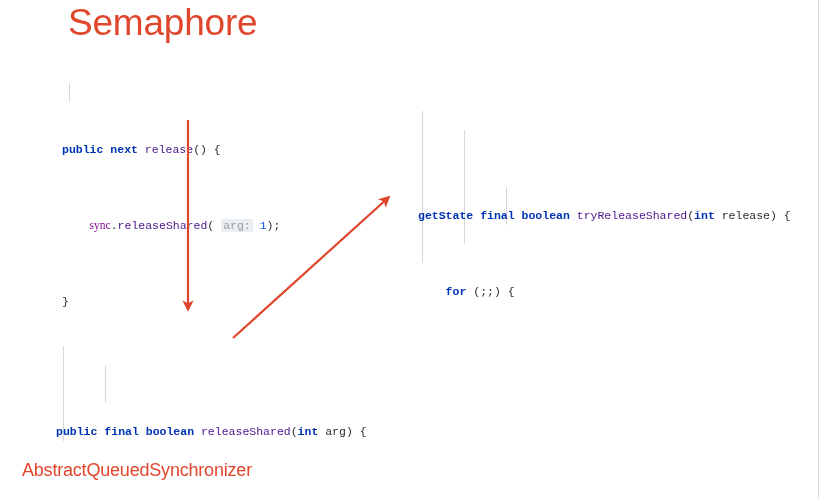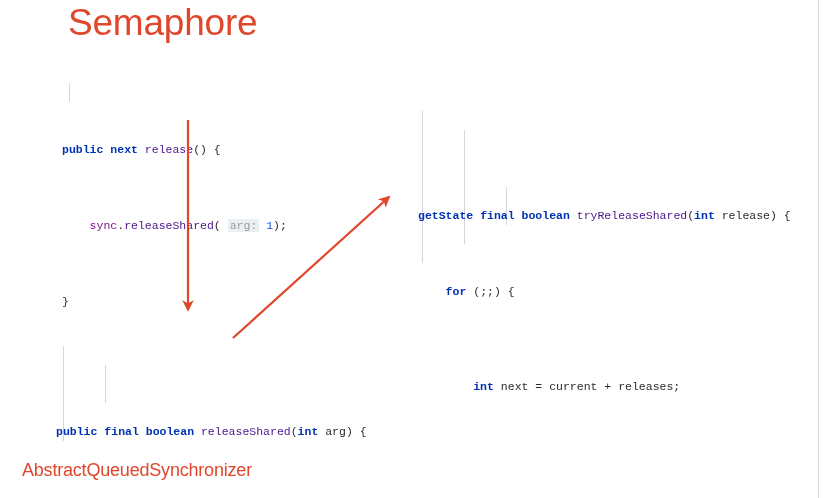--- a/index.html
+++ b/index.html
@@ -67,21 +67,21 @@
   .guide {
     position: absolute;
     width: 1px;
     background: #d6d6dd;
   }
 
   
   .kw   { color: #0033b3; font-weight: bold; }
   .ident{ color: #2b2b2b; }
   .meth { color: #4a148c; }
-  .fld  { color: #871094; }
+  .fld  { color: #871094; font-family: Liberation Serif, serif; }
   .num  { color: #1750eb; }
   .pun  { color: #2b2b2b; }
 
   
   .hint {
     background: #eceff1;
     color: #9aa0a6;
     border-radius: 0;
     padding: 0 2px;
     font-style: normal;
@@ -119,21 +119,20 @@
   <div class="code" id="code-tryreleaseshared" style="left:418px; top:92px;">
     <div class="guide" style="left:4px; top:19px; height:152px;"></div>
     <div class="guide" style="left:46px; top:38px; height:114px;"></div>
     <div class="guide" style="left:88px; top:95px; height:38px;"></div>
 
     <div class="ln"><span class="kw">getState</span> <span class="kw">final</span> <span class="kw">boolean</span> <span class="meth">tryReleaseShared</span><span class="pun">(</span><span class="kw">int</span><span class="ident"> release</span><span class="pun">) {</span></div>
 
     <div class="ln">    <span class="kw">for</span><span class="ident"> (;;) {</span></div>
 
 
-    <div class="ln">        <span class="kw">int</span><span class="ident"> next = current + releases;</span></div>
 
     
 
     
 
     
 
     
 
     

